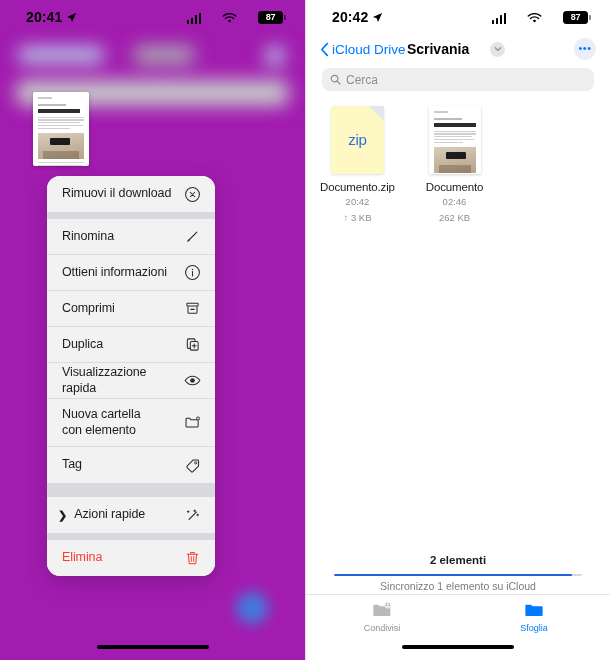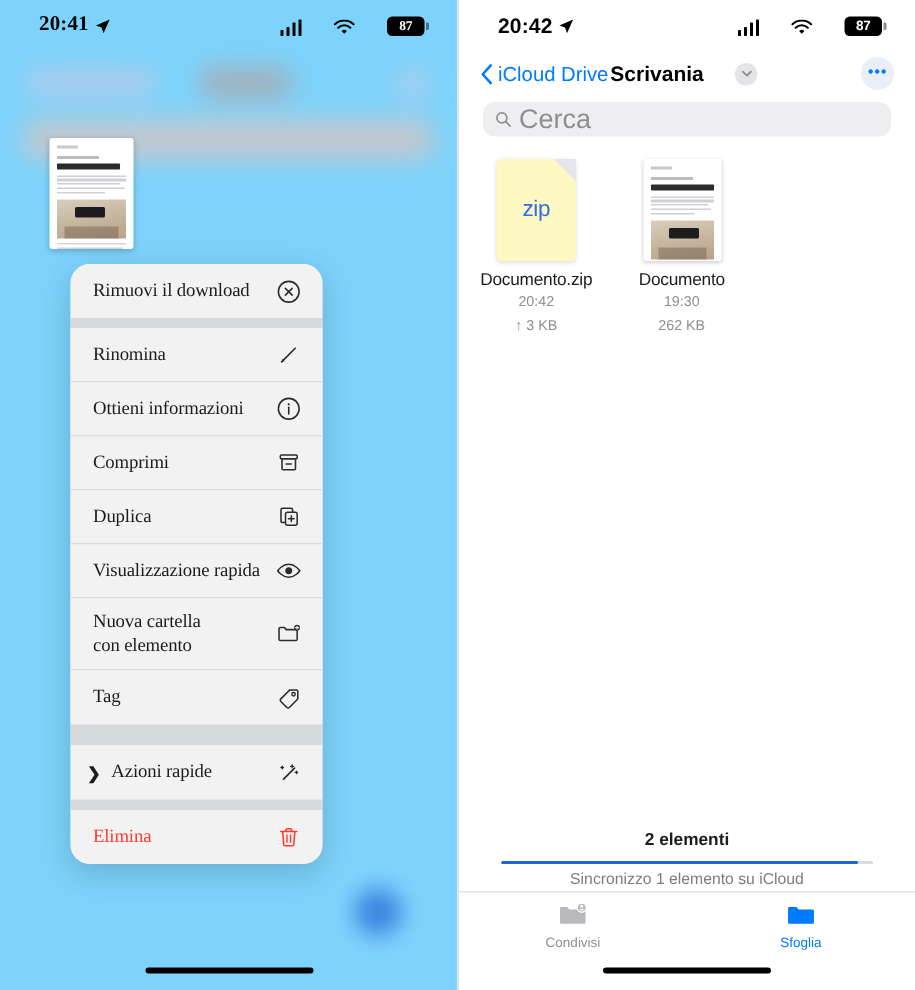--- a/index.html
+++ b/index.html
@@ -26,21 +26,21 @@
   .bars i { display: block; width: 2.5px; background: #000; border-radius: .5px; }
   .bars i:nth-child(1){height:4px} .bars i:nth-child(2){height:6px}
   .bars i:nth-child(3){height:8.5px} .bars i:nth-child(4){height:11px}
   .batt { position: relative; width: 25px; height: 13px; background: #000;
           border-radius: 3.5px; display: flex; align-items: center; justify-content: center; }
   .batt span { font-size: 9px; font-weight: 700; color: #fff; letter-spacing: -.2px; }
   .batt:after { content:""; position: absolute; right: -3px; top: 4px; width: 2px; height: 5px;
                 background: rgba(0,0,0,.45); border-radius: 0 1px 1px 0; }
 
   
-  .left { background: #7dd3fc; font-family: Liberation Serif, serif; }
+  .left { background: #a21caf; }
   .blur-layer { position: absolute; inset: 0; filter: blur(9px); }
   .bl-navrow { position: absolute; top: 44px; left: 14px; right: 14px; height: 26px; }
   .bl-back { position: absolute; left: 4px; top: 3px; width: 86px; height: 16px;
              background: #b6cbe8; border-radius: 6px; }
   .bl-title { position: absolute; left: 120px; top: 2px; width: 60px; height: 18px;
               background: #a9aab0; border-radius: 5px; }
   .bl-dots { position: absolute; right: 6px; top: 2px; width: 20px; height: 20px;
              background: #b6cbe8; border-radius: 50%; }
   .bl-search { position: absolute; top: 80px; left: 16px; right: 16px; height: 26px;
                background: #c6c7cc; border-radius: 9px; }
@@ -102,21 +102,21 @@
                font-size: 14px; font-weight: 600; color: #000; }
   .title-chev { width: 15px; height: 15px; border-radius: 50%; background: #e3e3e8;
                 display: flex; align-items: center; justify-content: center; }
   .nav-more { margin-left: auto; width: 22px; height: 22px; border-radius: 50%;
               background: #e9eef8; display: flex; align-items: center; justify-content: center; }
   .nav-more span { font-size: 11px; color: #007aff; letter-spacing: .5px; line-height: 0; padding-bottom: 3px;}
 
   .searchbar { position: absolute; top: 68px; left: 16px; right: 16px; height: 23px;
                background: #eeeef0; border-radius: 8px;
                display: flex; align-items: center; gap: 5px; padding: 0 8px; }
-  .search-ph { font-size: 18px; color: #8e8e93; }
+  .search-ph { font-size: 12px; color: #8e8e93; }
 
   .filegrid { position: absolute; top: 104px; left: 14px; right: 14px;
               display: flex; gap: 22px; }
   .file-cell { width: 75px; display: flex; flex-direction: column; align-items: center; }
   .file-icon { width: 57px; height: 72px; display: flex; align-items: center; justify-content: center; }
   .zip-page { position: relative; width: 53px; height: 68px; background: #fef9c3;
               border-radius: 3px; box-shadow: 0 1px 3px rgba(0,0,0,.13); }
   .zip-page:before { content:""; position: absolute; right: 0; top: 0;
               border-width: 0 15px 15px 0; border-style: solid;
               border-color: transparent #e6e6ea transparent transparent; }
@@ -386,21 +386,21 @@
                 <i style="width:100%"></i>
                 <i style="width:92%"></i>
                 <i style="width:97%"></i>
                 <i style="width:70%"></i>
               </div>
             <div class="dt-photo"></div>
 
           </div>
         </div>
         <div class="file-name">Documento</div>
-        <div class="file-meta">19:30</div>
+        <div class="file-meta">02:46</div>
         <div class="file-meta">262 KB</div>
       </div>
     </div>
 
     <div class="status-area">
       <div class="status-count">2 elementi</div>
       <div class="progress-track">
         <div class="progress-fill" id="progressFill" style="width: 96%;"></div>
       </div>
       <div class="status-sync">Sincronizzo 1 elemento su iCloud</div>

